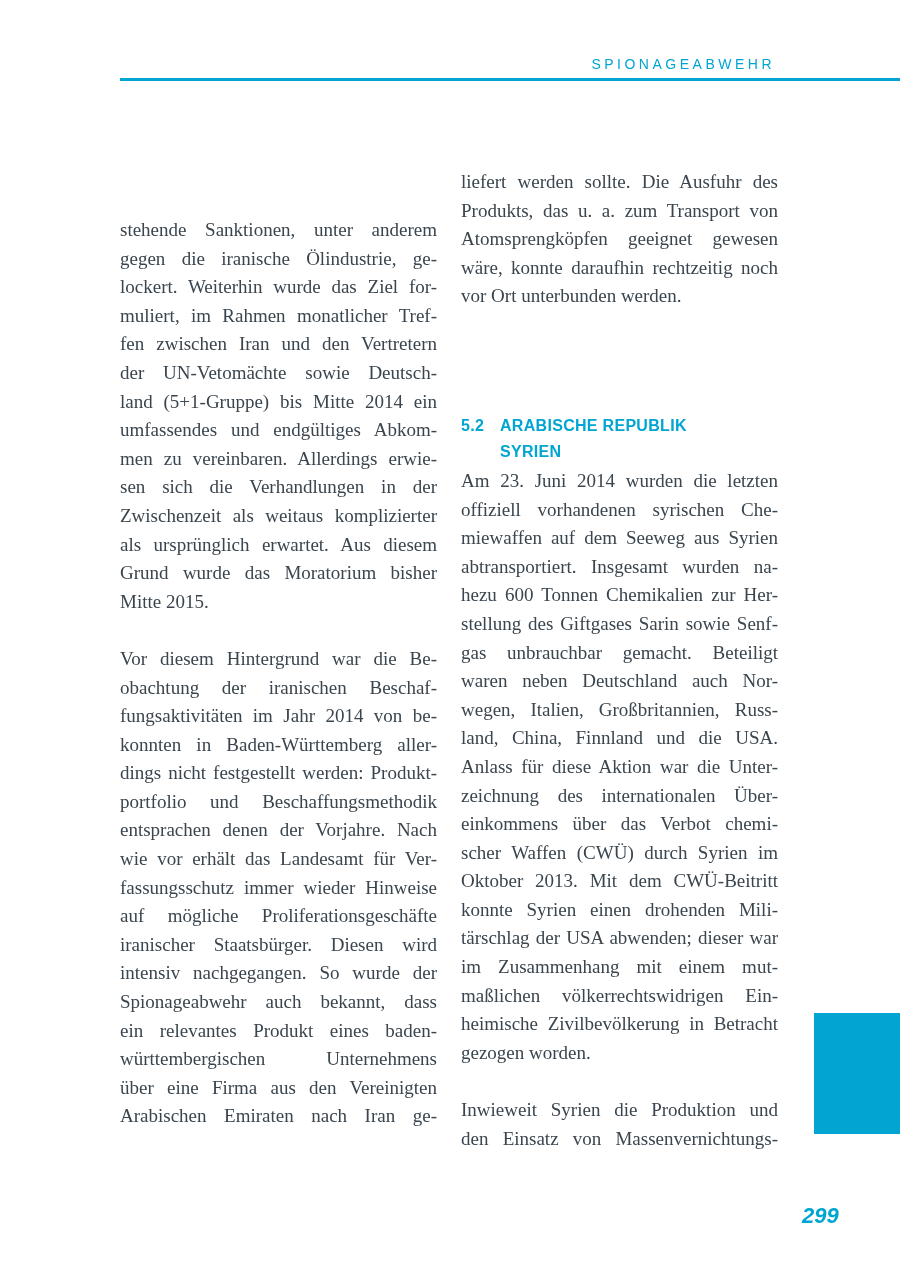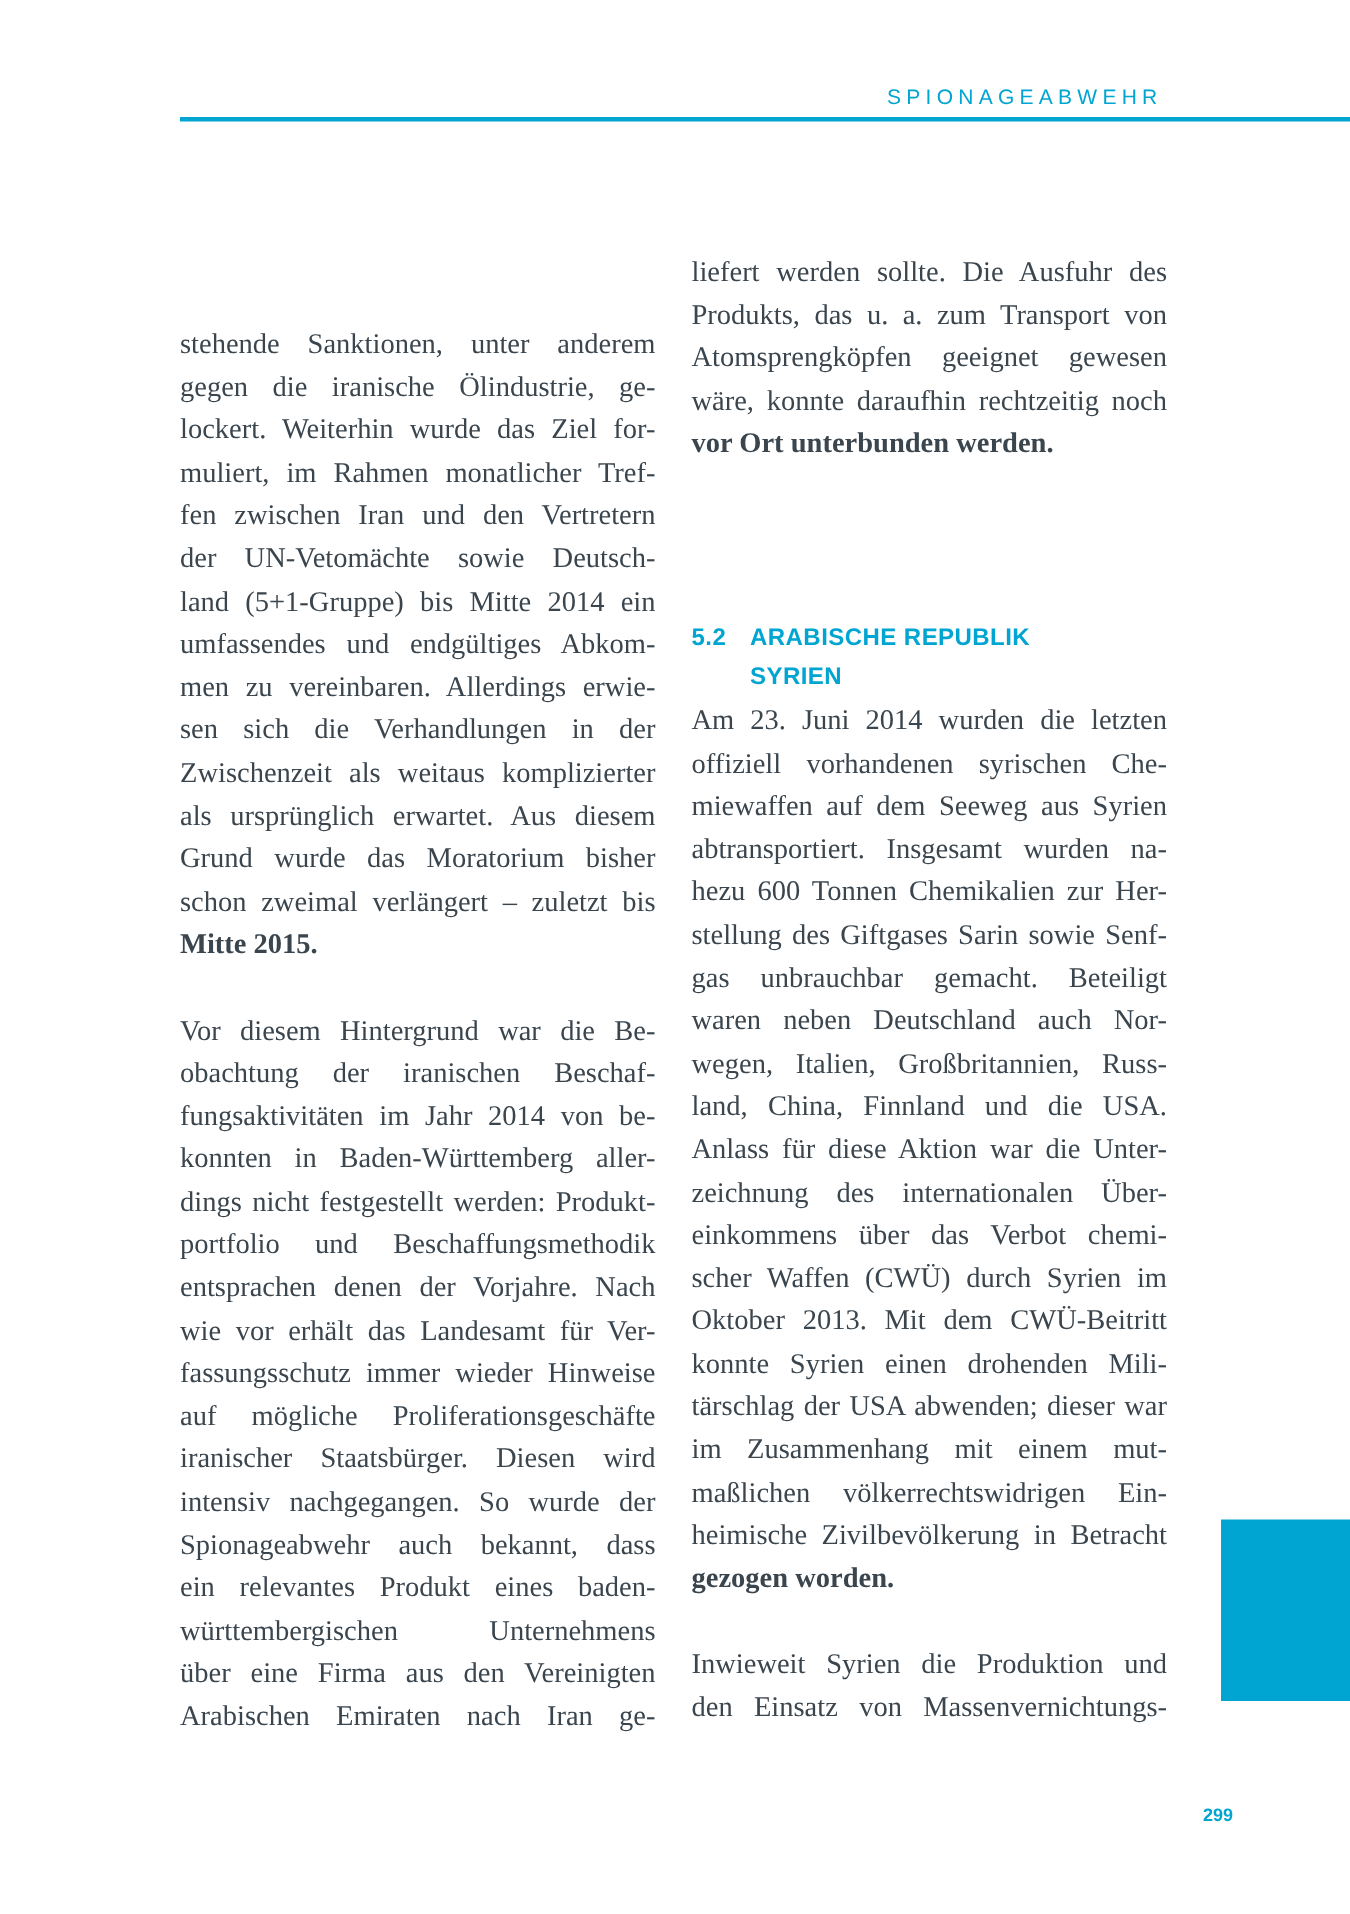--- a/index.html
+++ b/index.html
@@ -46,21 +46,20 @@
   .col-right { left: 461px; }
   .para + .para { margin-top: 28.6px; }
   .line {
     text-align: justify;
     text-align-last: justify;
     white-space: normal;
   }
   .line.ragged {
     text-align: right;
     text-align-last: left;
-    font-weight: bold;
   }
   .heading {
     display: flex;
     margin: 102px 0 2px 0;
     font-family: "Liberation Sans", sans-serif;
     font-weight: bold;
     font-size: 16px;
     line-height: 26px;
     color: var(--accent);
     letter-spacing: 0.3px;
@@ -74,22 +73,23 @@
     width: 86px;
     height: 121px;
     background: var(--accent);
   }
   .page-number {
     position: absolute;
     left: 802px;
     top: 1203px;
     font-family: "Liberation Sans", sans-serif;
     font-weight: bold;
-    font-size: 12px;
+    font-size: 22px;
     color: var(--accent);
+    font-style: italic;
   }
 </style>
 </head>
 <body>
 
 <div class="page">
   <div class="running-head">SPIONAGEABWEHR</div>
   <div class="header-rule"></div>
 
   <section class="col col-left">
@@ -100,21 +100,20 @@
         <div class="line">muliert, im Rahmen monatlicher Tref-</div>
         <div class="line">fen zwischen Iran und den Vertretern</div>
         <div class="line">der UN-Vetomächte sowie Deutsch-</div>
         <div class="line">land (5+1-Gruppe) bis Mitte 2014 ein</div>
         <div class="line">umfassendes und endgültiges Abkom-</div>
         <div class="line">men zu vereinbaren. Allerdings erwie-</div>
         <div class="line">sen sich die Verhandlungen in der</div>
         <div class="line">Zwischenzeit als weitaus komplizierter</div>
         <div class="line">als ursprünglich erwartet. Aus diesem</div>
         <div class="line">Grund wurde das Moratorium bisher</div>
-        <div class="line">schon zweimal verlängert – zuletzt bis</div>
         <div class="line ragged">Mitte 2015.</div>
       </div>
       <div class="para">
         <div class="line">Vor diesem Hintergrund war die Be-</div>
         <div class="line">obachtung der iranischen Beschaf-</div>
         <div class="line">fungsaktivitäten im Jahr 2014 von be-</div>
         <div class="line">konnten in Baden-Württemberg aller-</div>
         <div class="line">dings nicht festgestellt werden: Produkt-</div>
         <div class="line">portfolio und Beschaffungsmethodik</div>
         <div class="line">entsprachen denen der Vorjahre. Nach</div>

